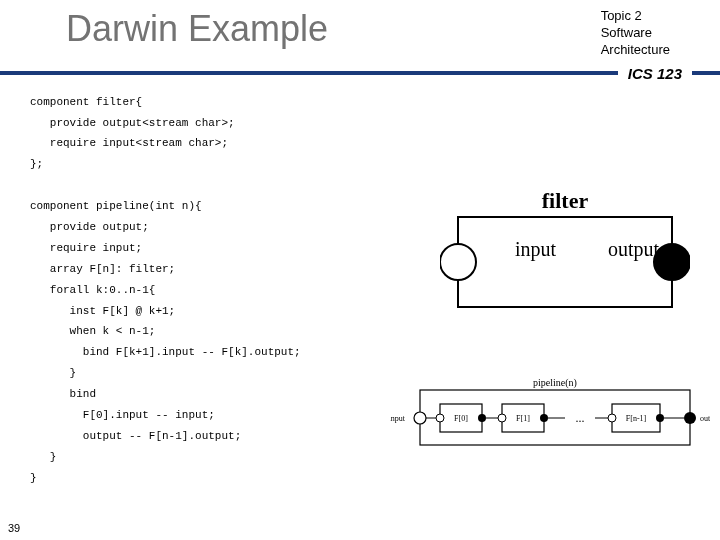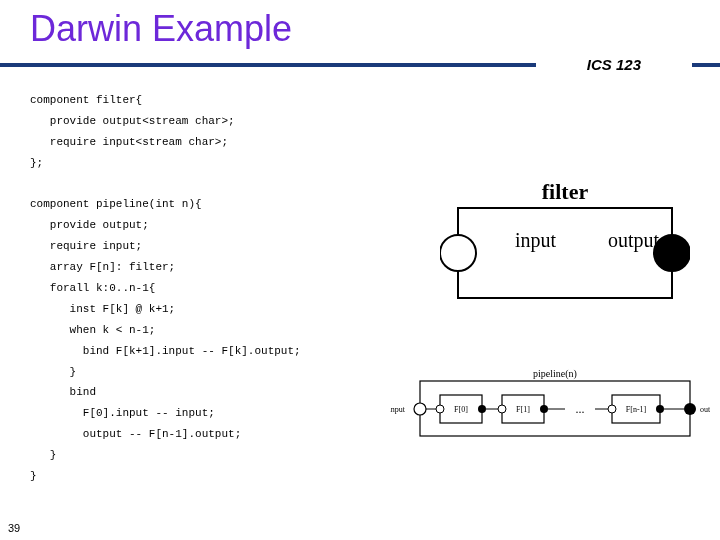--- a/index.html
+++ b/index.html
@@ -13,36 +13,36 @@
   }
   .header {
     display: flex;
     justify-content: space-between;
     align-items: flex-start;
     padding: 8px 20px 0 30px;
   }
   .title {
     font-size: 36px;
     font-weight: normal;
-    color: #6d28d9;
+    color: #737373;
     font-family: Verdana, Geneva, sans-serif;
+    margin-left: 36px;
   }
   .topic {
     font-size: 13px;
     color: #000;
     line-height: 1.3;
     font-family: Verdana, Geneva, sans-serif;
     text-align: left;
     padding-right: 30px;
   }
   .rule-row {
     display: flex;
     align-items: center;
     margin-top: 6px;
-    gap: 41px;
   }
   .rule-blue {
     height: 4px;
     background: #1a3a7a;
     flex: 1;
   }
   .course-label {
     font-family: Verdana, Geneva, sans-serif;
     font-weight: bold;
     font-style: italic;
@@ -59,21 +59,20 @@
   .content {
     position: relative;
     padding: 10px 20px 0 30px;
   }
   .code {
     font-family: "Courier New", monospace;
     font-size: 11px;
     line-height: 1.9;
     color: #000;
     white-space: pre;
-    margin-top: 7px;
   }
   .diagram-filter {
     position: absolute;
     top: 100px;
     left: 440px;
     width: 250px;
   }
   .diagram-pipeline {
     position: absolute;
     top: 290px;
@@ -88,20 +87,25 @@
     font-family: Verdana, sans-serif;
     color: #000;
   }
   svg text { font-family: 'Times New Roman', serif; }
 </style>
 </head>
 <body>
 
 <div class="header">
   <div class="title">Darwin Example</div>
+  <div class="topic">
+    <span>Topic 2</span><br>
+    <span>Software</span><br>
+    <span>Architecture</span>
+  </div>
 </div>
 
 <div class="rule-row">
   <div class="rule-blue"></div>
   <div class="course-label">ICS 123</div>
   <div class="rule-right"></div>
 </div>
 
 <div class="content">
   <div class="code">component filter{

